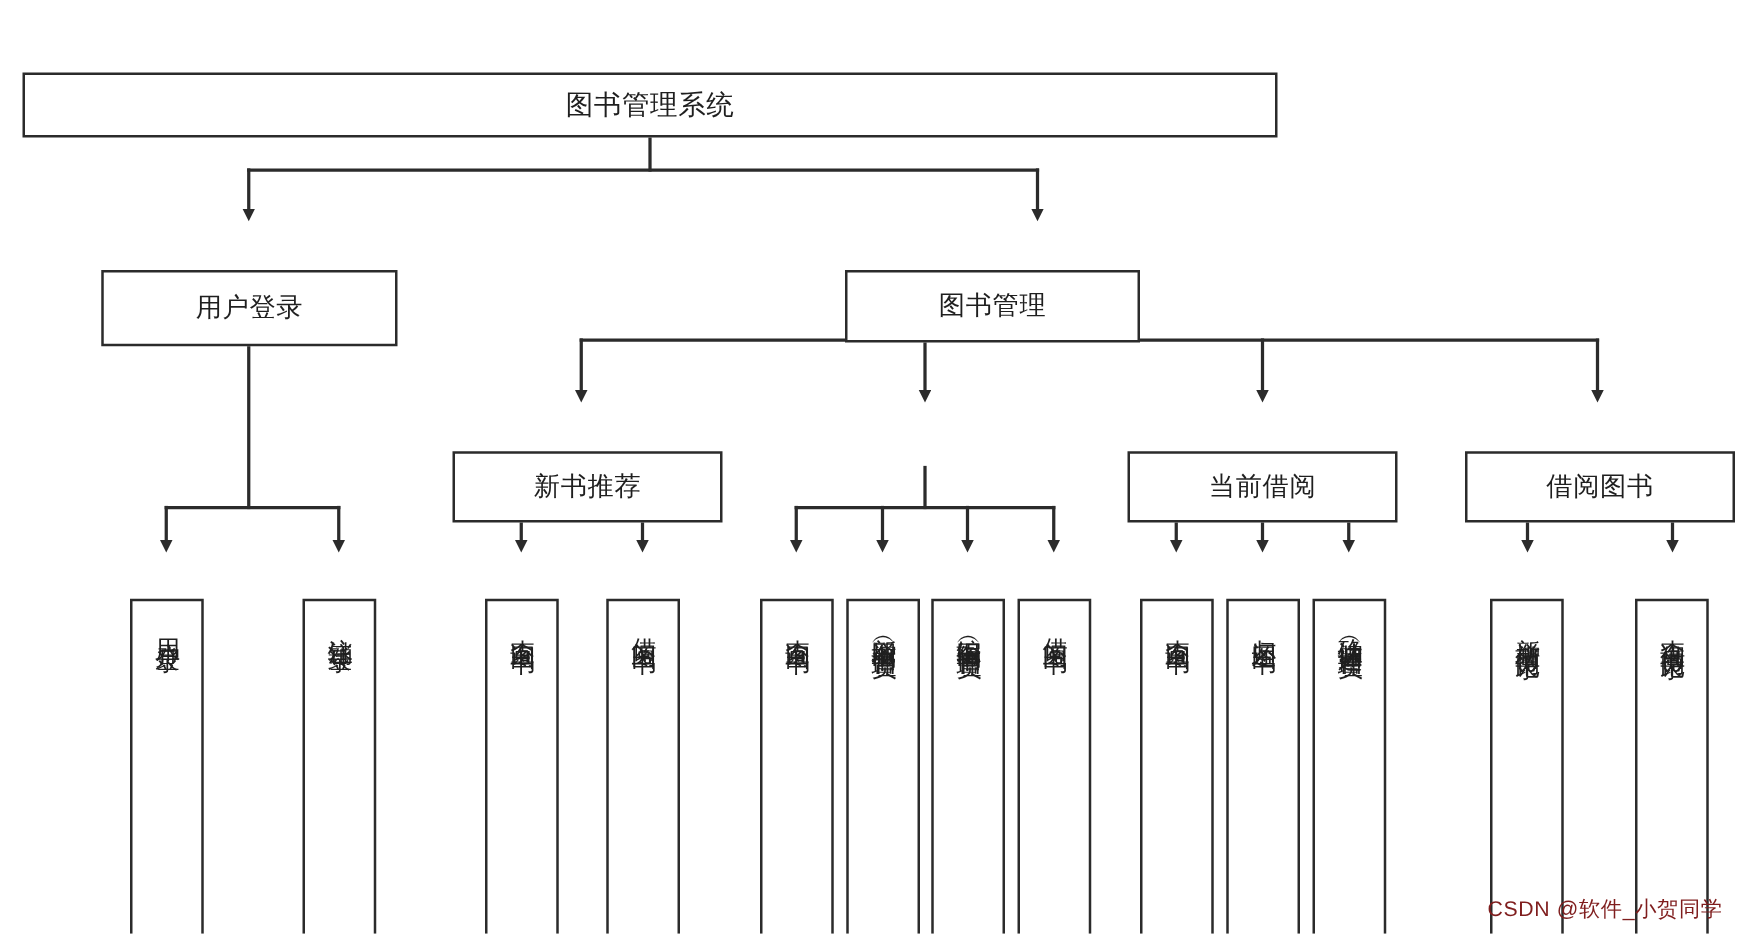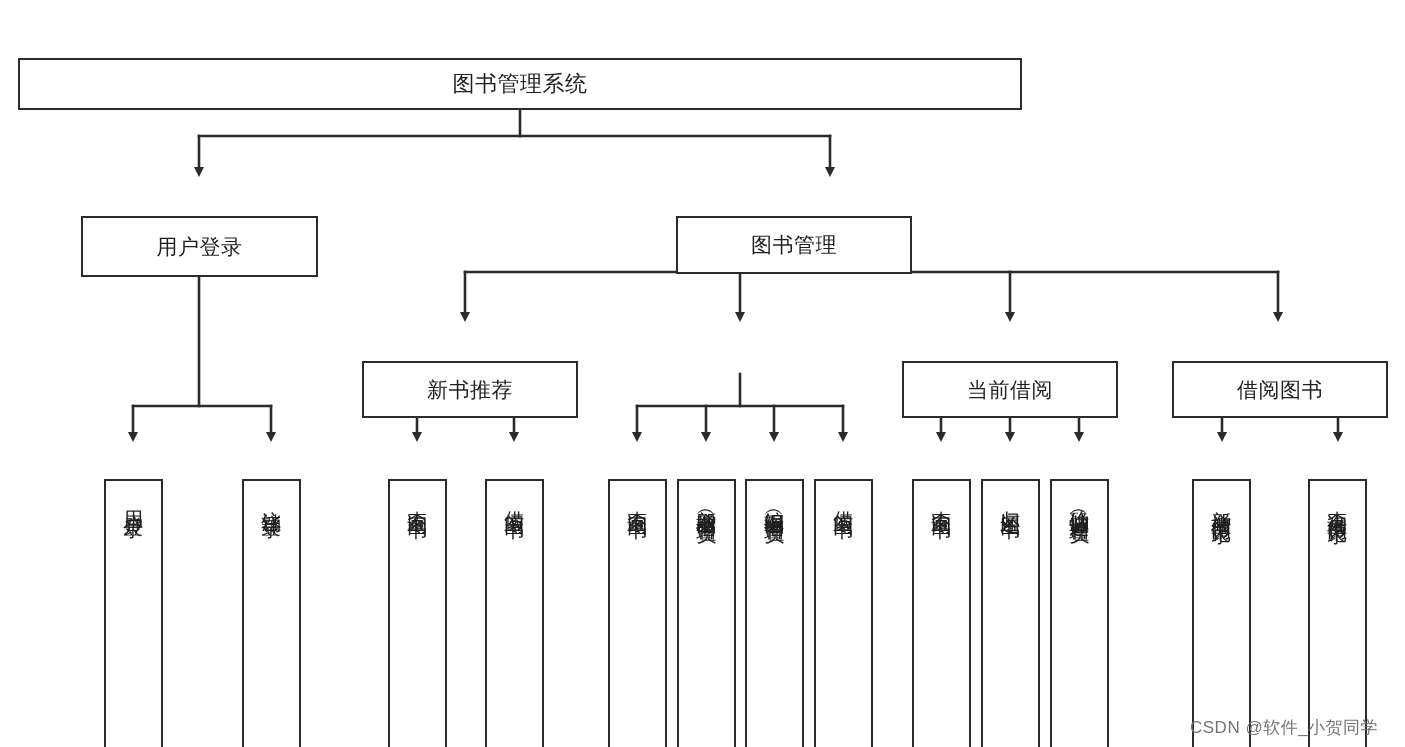--- a/index.html
+++ b/index.html
@@ -65,21 +65,21 @@
     line-height: 1.32;
     letter-spacing: 3px;
     white-space: nowrap;
   }
   .node.vert.tall .label {
     letter-spacing: 2px;
   }
   .watermark {
     position: absolute;
     font-size: 17px;
-    color: #737373;
+    color: #7f1d1d;
     white-space: nowrap;
     letter-spacing: 0.5px;
   }
 </style>
 </head>
 <body>
 
 <div id="canvas">
 
   <svg id="connectors" viewBox="0 0 1405 747" xmlns="http://www.w3.org/2000/svg">

